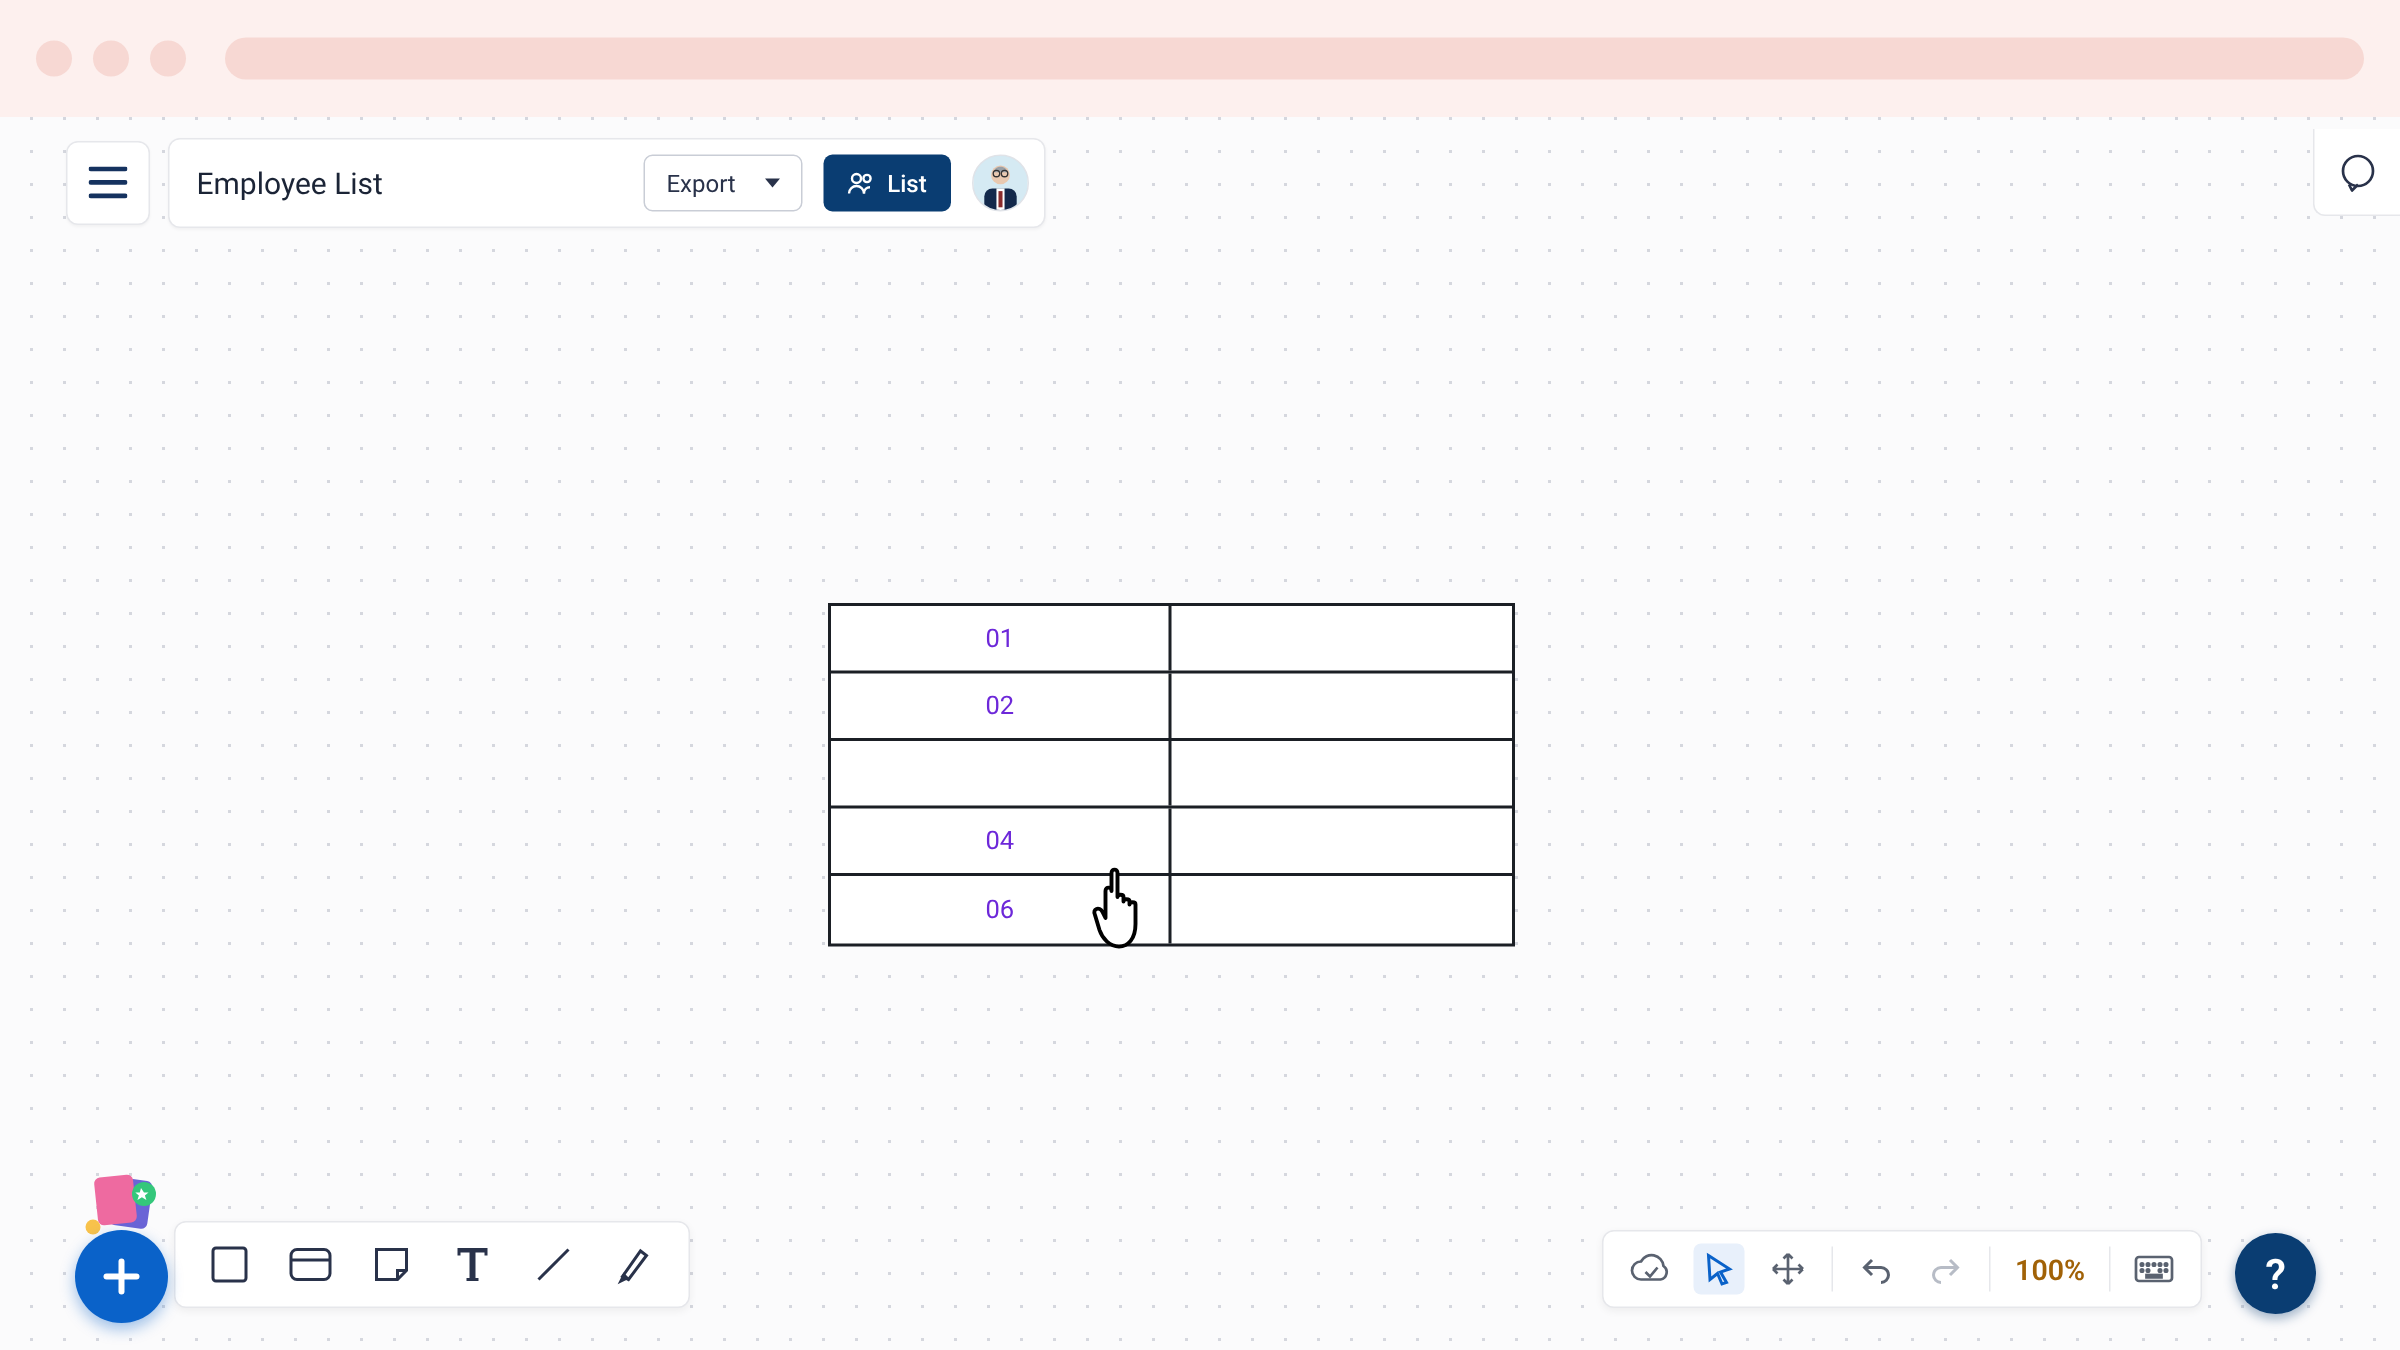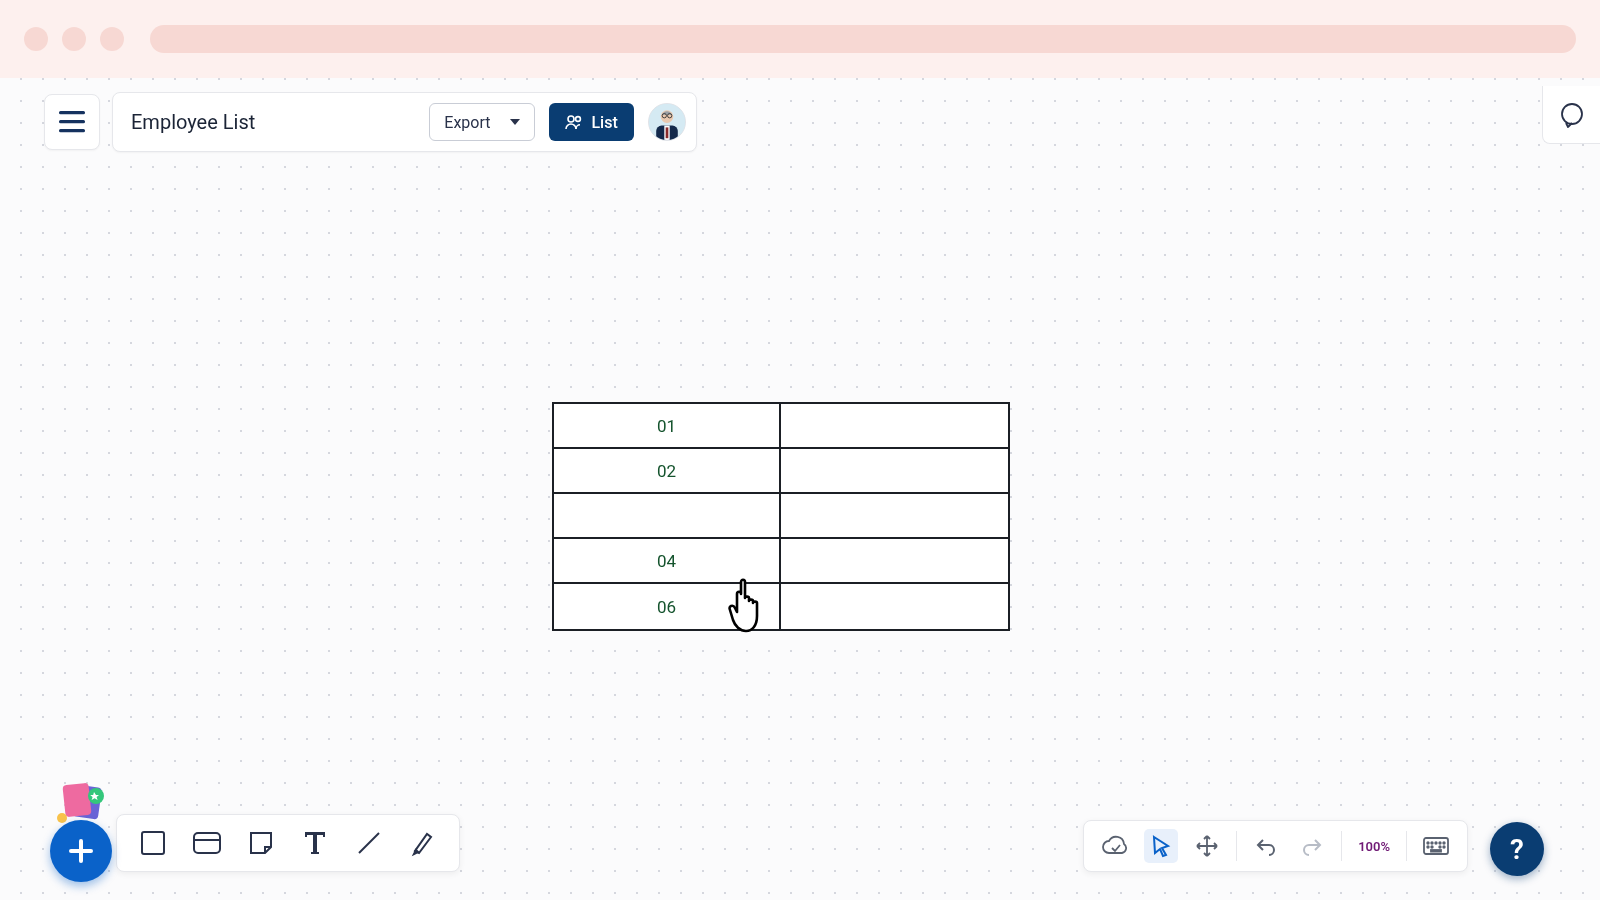--- a/index.html
+++ b/index.html
@@ -119,21 +119,21 @@
   .canvas-table .row {
     display: flex;
     height: 45px;
     border-bottom: 2px solid #1b1f25;
   }
   .canvas-table .row:last-child { border-bottom: none; }
   .canvas-table .cell-a {
     width: 50%;
     border-right: 2px solid #1b1f25;
     display: flex; align-items: center; justify-content: center;
-    font-size: 17px; color: #14532d;
+    font-size: 17px; color: #6d28d9;
   }
   .canvas-table .cell-b {
     width: 50%;
     display: flex; align-items: center; justify-content: center;
   }
 
   
   .cursor-hand {
     position: absolute;
     left: 722px;
@@ -192,21 +192,21 @@
     gap: 12px;
     padding: 0 14px;
     box-shadow: 0 2px 6px rgba(0,0,0,0.06);
   }
   .view-toolbar .vt-item {
     width: 34px; height: 34px;
     display: flex; align-items: center; justify-content: center;
     border-radius: 5px;
   }
   .zoom-label {
-    font-size: 13px; color: #701a75; font-weight: 600;
+    font-size: 19px; color: #a16207; font-weight: 600;
     padding: 0 4px;
   }
   .vt-item.selected { background: #e8f0fb; }
   .vt-sep { width: 1px; height: 30px; background: #e6e7eb; }
 
   .help-btn {
     position: absolute;
     bottom: 24px;
     right: 56px;
     width: 54px; height: 54px;

